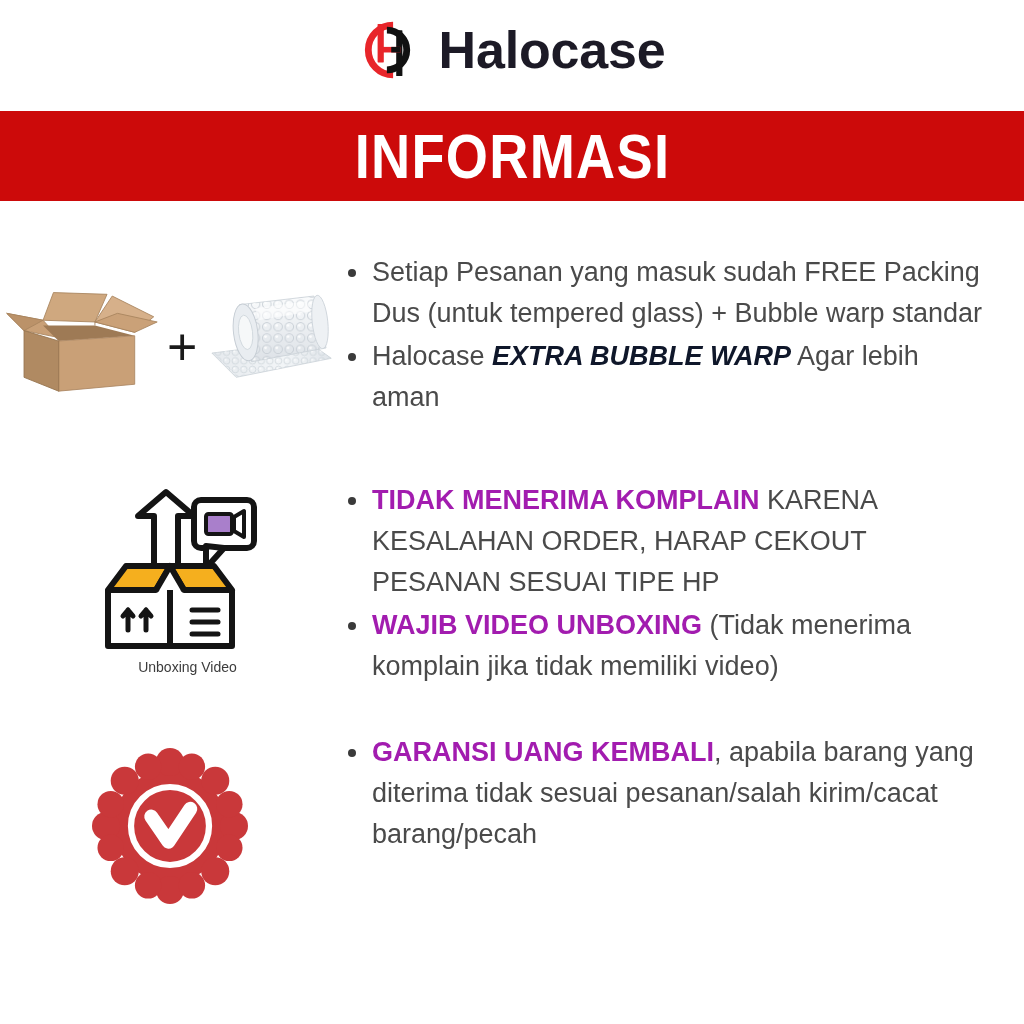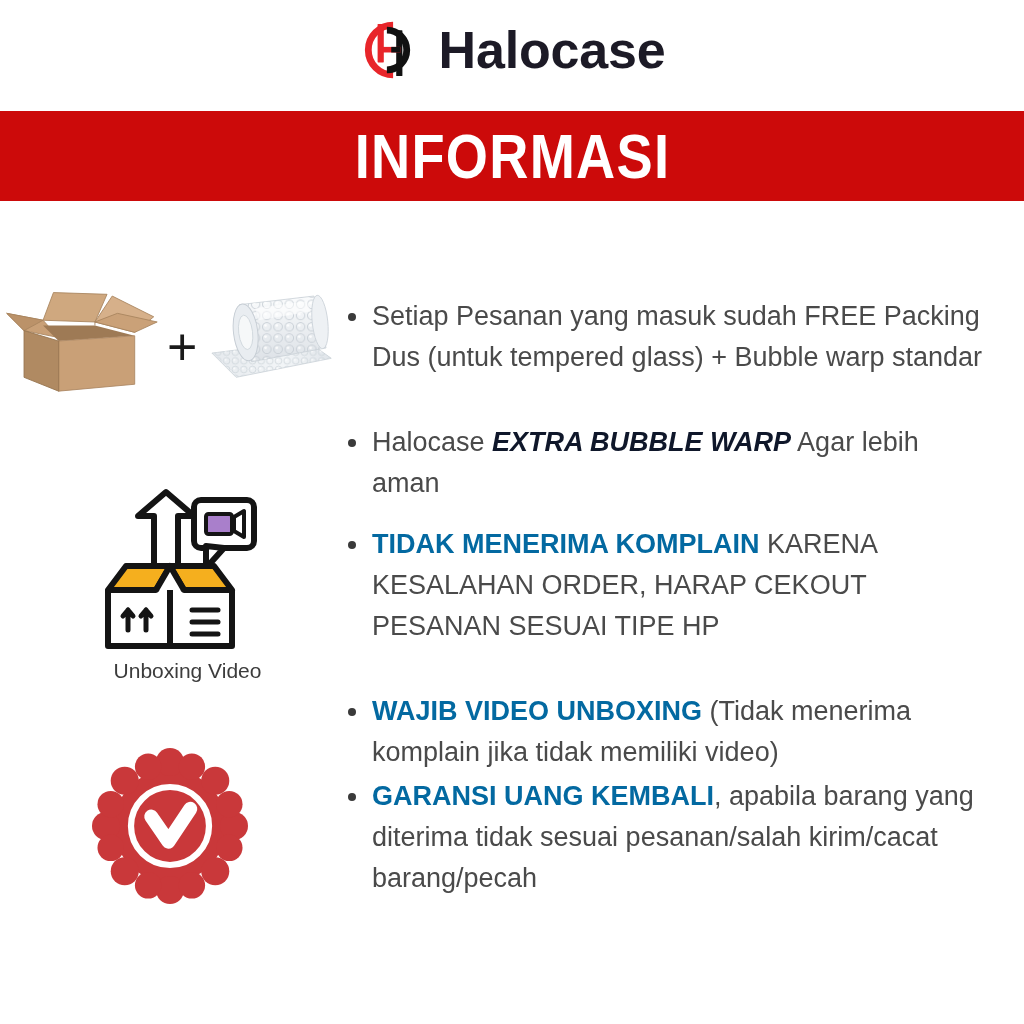--- a/index.html
+++ b/index.html
@@ -109,33 +109,32 @@
     margin: 0;
     padding: 0 0 0 32px;
     list-style: none;
   }
   ul.bullets > li {
     position: relative;
     font-size: 27px;
     line-height: 41px;
     color: #4a4a4a;
     margin-bottom: 2px;
-    margin-top: 44px;
   }
   ul.bullets > li::before {
     content: "";
     position: absolute;
     left: -24px;
     top: 17px;
     width: 8px;
     height: 8px;
     border-radius: 50%;
     background: #3a3a3a;
   }
-  .em-red { color: #0369a1; font-weight: bold; }
+  .em-red { color: #a21caf; font-weight: bold; }
   .em-bi  { font-weight: bold; font-style: italic; color: #0f172a; }
 
   
   .packing-icon {
     display: flex;
     align-items: center;
     justify-content: center;
     gap: 6px;
     width: 330px;
     height: 150px;
@@ -145,21 +144,21 @@
     line-height: 1;
     color: #1a1a1a;
     font-weight: 500;
     padding: 0 2px;
     transform: translateY(6px);
   }
 
   
   .unboxing-caption {
     margin-top: 4px;
-    font-size: 21px;
+    font-size: 14px;
     color: #3c3c3c;
     line-height: 1;
     text-align: center;
     margin-left: 35px;
   }
 </style>
 </head>
 <body>
 
 <div class="page">

